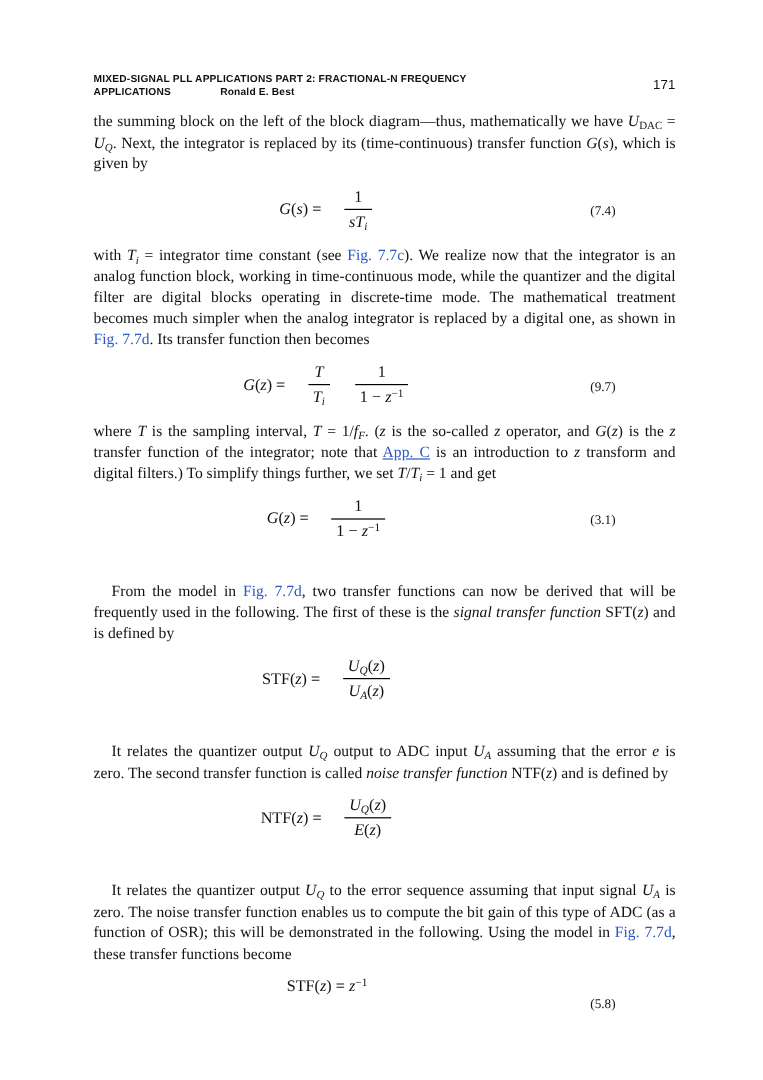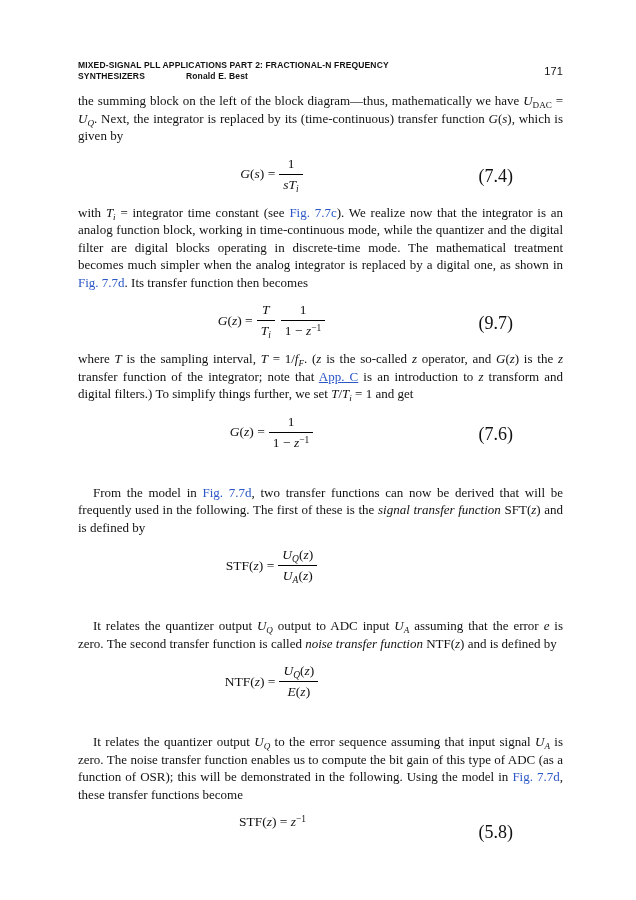--- a/index.html
+++ b/index.html
@@ -35,42 +35,42 @@
   .sup  { font-size:0.7em; vertical-align:0.45em; line-height:0; }
   .link  { color:var(--link-color,#2a56c6); }
   .linku { color:var(--link-color,#2a56c6); text-decoration:underline; }
   .eqrow {
     position:relative;
     text-align:center;
     margin:11px 0;
     font-size:13.5px;
   }
   .eqbody {
-    display:inline-flex; align-items:center; gap:2px;
+    display:inline-flex; align-items:center; gap:17px;
     transform:translateX(-48px);
   }
   .frac { display:inline-block; text-align:center; vertical-align:middle; margin:0 2px; }
   .frac .num { display:block; padding:0 4px 2px; border-bottom:1px solid #000; }
   .frac .den { display:block; padding:2px 4px 0; }
   .eqtag {
     position:absolute; right:50px; top:56%; transform:translateY(-50%);
-    font-size:18px;
+    font-size:11px;
   }
   .eqtag.low { top:auto; bottom:-13px; transform:none; }
 </style>
 </head>
 <body>
 
 <div class="page">
 
   <div class="header">
     <div>
       <div>MIXED-SIGNAL PLL APPLICATIONS PART 2: FRACTIONAL-N FREQUENCY</div>
       <div>
-        <span>SYNTHESIZERS</span><span class="author">Ronald E. Best</span>
+        <span>APPLICATIONS</span><span class="author">Ronald E. Best</span>
       </div>
     </div>
     <div class="pagenum">171</div>
   </div>
 
   <p class="body"><span>the summing block on the left of the block diagram—thus, mathematically we have </span><span class="i">U</span><span class="sub">DAC</span><span> = </span><span class="i">U</span><span class="isub">Q</span><span>. Next, the integrator is replaced by its (time-continuous) transfer function </span><span class="i">G</span><span>(</span><span class="i">s</span><span>), which is given by</span></p>
 
   <div class="eqrow">
     <span class="eqbody">
       <span><span class="i">G</span><span>(</span><span class="i">s</span><span>) = </span></span>
@@ -102,21 +102,21 @@
   <p class="body"><span>where </span><span class="i">T</span><span> is the sampling interval, </span><span class="i">T</span><span> = 1/</span><span class="i">f</span><span class="isub">F</span><span>. (</span><span class="i">z</span><span> is the so-called </span><span class="i">z</span><span> operator, and </span><span class="i">G</span><span>(</span><span class="i">z</span><span>) is the </span><span class="i">z</span><span> transfer function of the integrator; note that </span><span class="linku">App. C</span><span> is an introduction to </span><span class="i">z</span><span> transform and digital filters.) To simplify things further, we set </span><span class="i">T</span><span>/</span><span class="i">T</span><span class="isub">i</span><span> = 1 and get</span></p>
 
   <div class="eqrow">
     <span class="eqbody">
       <span><span class="i">G</span><span>(</span><span class="i">z</span><span>) = </span></span>
         <span class="frac">
           <span class="num"><span>1</span></span>
           <span class="den"><span>1 − </span><span class="i">z</span><span class="sup">−1</span></span>
         </span>
     </span>
-    <span class="eqtag">(7.6)</span>
+    <span class="eqtag">(3.1)</span>
   </div>
 
   <p class="body indent"><span>From the model in </span><span class="link">Fig. 7.7d</span><span>, two transfer functions can now be derived that will be frequently used in the following. The first of these is the </span><span class="i">signal transfer function</span><span> SFT(</span><span class="i">z</span><span>) and is defined by</span></p>
 
   <div class="eqrow">
     <span class="eqbody">
       <span><span>STF(</span><span class="i">z</span><span>) = </span></span>
         <span class="frac">
           <span class="num"><span class="i">U</span><span class="isub">Q</span><span>(</span><span class="i">z</span><span>)</span></span>
           <span class="den"><span class="i">U</span><span class="isub">A</span><span>(</span><span class="i">z</span><span>)</span></span>

